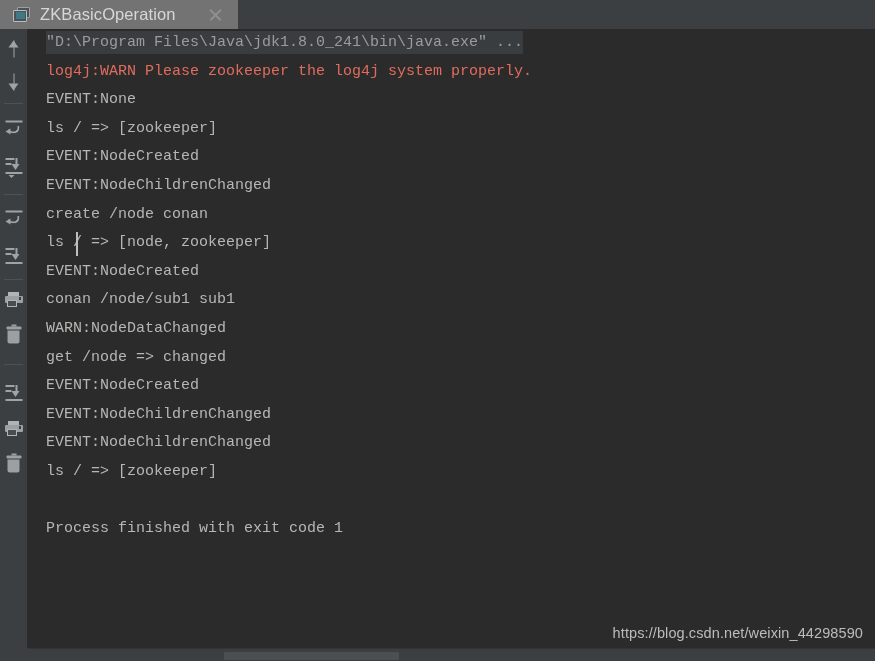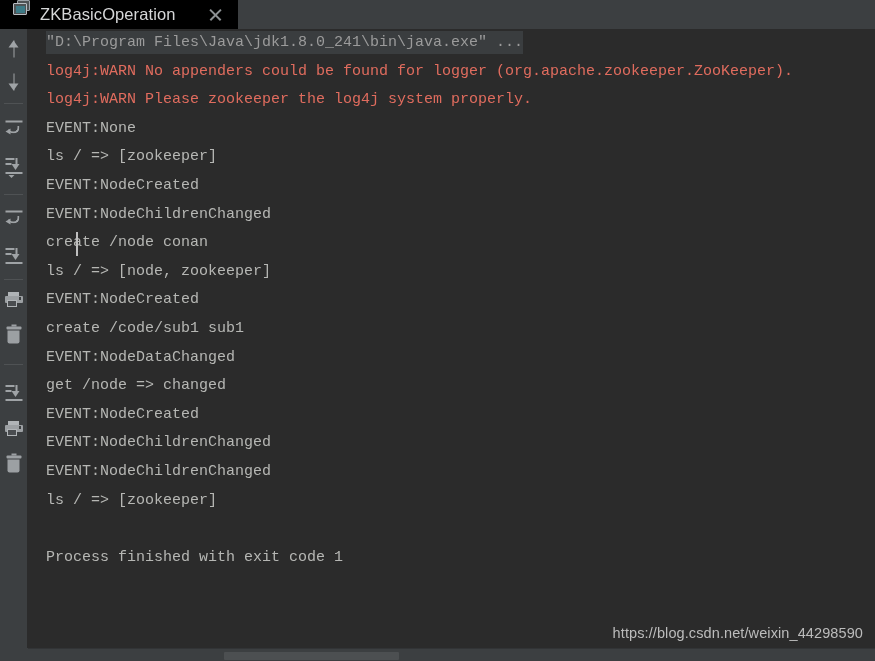--- a/index.html
+++ b/index.html
@@ -30,22 +30,23 @@
     left: 0; top: 0;
     width: 875px;
     height: 29px;
     background: #3c3f41;
   }
   .tab {
     position: absolute;
     left: 0; top: 0;
     height: 29px;
     width: 238px;
-    background: #000000;
+    background: #737373;
     display: flex;
+    align-items: center;
     box-sizing: border-box;
     padding-left: 13px;
   }
   .tab-icon {
     width: 18px;
     height: 16px;
     position: relative;
     flex: 0 0 auto;
     margin-right: 9px;
   }
@@ -417,31 +418,30 @@
           <i class="handle"></i>
           <i class="lid"></i>
           <i class="can"></i>
         </span>
     </div>
   </div>
 
   <div id="console">
     <div id="console-lines">
         <div class="cline hl"><span class="seg c-cmd">"D:\Program Files\Java\jdk1.8.0_241\bin\java.exe" ...</span></div>
-        <div class="cline"><span class="seg c-err">log4j:WARN No appenders could be found for logger (org.apache.zookeeper.ZooKeeper).</span></div>
         <div class="cline"><span class="seg c-err">log4j:WARN Please zookeeper the log4j system properly.</span></div>
         <div class="cline"><span class="seg c-out">EVENT:None</span></div>
         <div class="cline"><span class="seg c-out">ls / =&gt; [zookeeper]</span></div>
         <div class="cline"><span class="seg c-out">EVENT:NodeCreated</span></div>
         <div class="cline"><span class="seg c-out">EVENT:NodeChildrenChanged</span></div>
         <div class="cline"><span class="seg c-out">create /node conan</span></div>
         <div class="cline"><span class="seg c-out">ls / =&gt; [node, zookeeper]</span></div>
         <div class="cline"><span class="seg c-out">EVENT:NodeCreated</span></div>
-        <div class="cline"><span class="seg c-out">create /code/sub1 sub1</span></div>
-        <div class="cline"><span class="seg c-out">EVENT:NodeDataChanged</span></div>
+        <div class="cline"><span class="seg c-out">conan /node/sub1 sub1</span></div>
+        <div class="cline"><span class="seg c-out">WARN:NodeDataChanged</span></div>
         <div class="cline"><span class="seg c-out">get /node =&gt; changed</span></div>
         <div class="cline"><span class="seg c-out">EVENT:NodeCreated</span></div>
         <div class="cline"><span class="seg c-out">EVENT:NodeChildrenChanged</span></div>
         <div class="cline"><span class="seg c-out">EVENT:NodeChildrenChanged</span></div>
         <div class="cline"><span class="seg c-out">ls / =&gt; [zookeeper]</span></div>
         <div class="cline blank"><span class="seg c-out"></span></div>
         <div class="cline"><span class="seg c-out">Process finished with exit code 1</span></div>
       </div>
 
     <span class="caret" id="caret-mid"></span>

